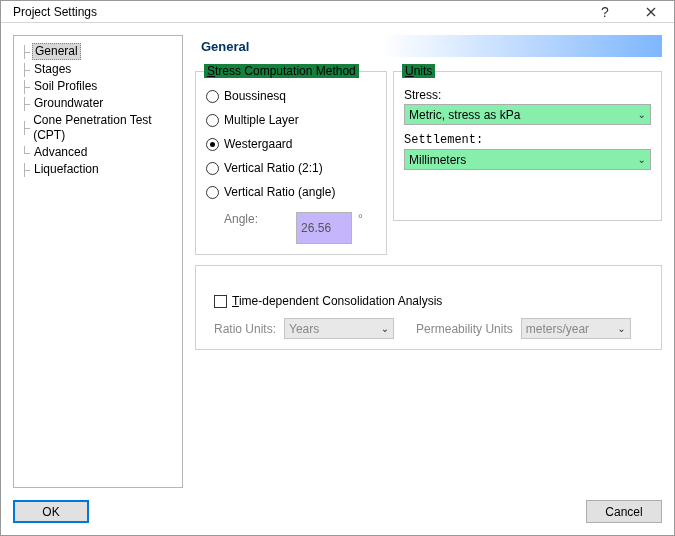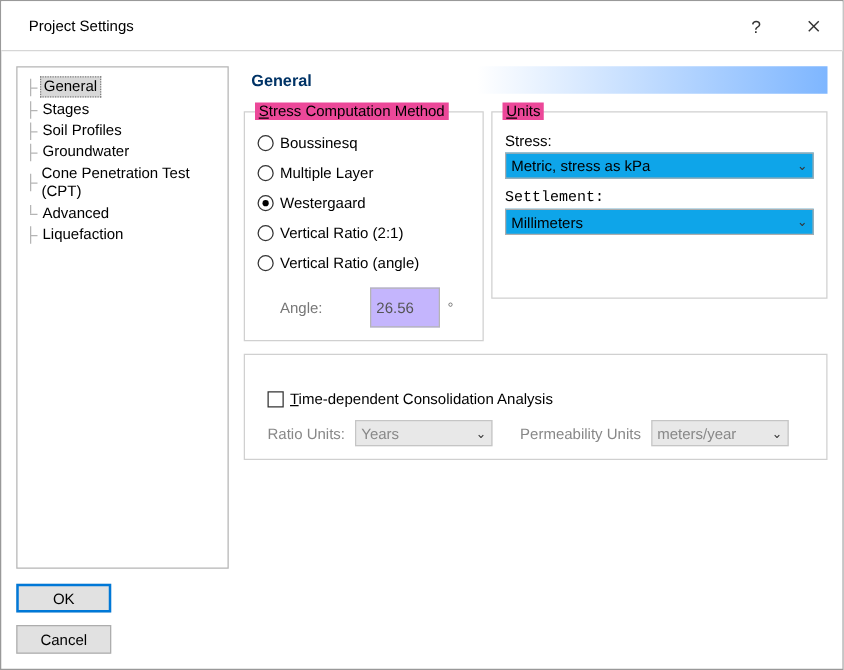--- a/index.html
+++ b/index.html
@@ -12,24 +12,24 @@
   }
   .window {
     width: 675px;
     height: 536px;
     border: 1px solid #999;
     background: #fff;
     display: flex;
     flex-direction: column;
   }
   .titlebar {
-    height: 40px;
-    display: flex;
-    align-items: center;
-    padding-left: 22px;
+    height: 22px;
+    display: flex;
+    align-items: center;
+    padding-left: 12px;
     border-bottom: 1px solid #d6d6d6;
     background: #fff;
   }
   .titlebar .title { flex: 1; font-size: 12px; }
   .titlebar .ctl {
     width: 46px;
     height: 30px;
     display: flex;
     align-items: center;
     justify-content: center;
@@ -94,21 +94,21 @@
   .row1 { display: flex; gap: 6px; }
   .groupbox {
     border: 1px solid #d0d0d0;
     position: relative;
     padding: 12px 10px 10px 10px;
   }
   .groupbox .legend {
     position: absolute;
     top: -8px;
     left: 8px;
-    background: #ec4899;
+    background: #15803d;
     padding: 0 3px;
     font-size: 12px;
   }
   .underline-key { text-decoration: underline; }
   .radio-col { display: flex; flex-direction: column; gap: 4px; margin-top: 2px;}
   .radio-row {
     display: flex;
     align-items: center;
     gap: 5px;
     height: 20px;
@@ -121,21 +121,20 @@
     background: #fff;
   }
   .radio.checked::after {
     content: "";
     width: 5px; height: 5px;
     background: #000;
     border-radius: 50%;
   }
   .angle-row {
     display: flex;
-    align-items: center;
     gap: 6px;
     margin-top: 6px;
     margin-left: 18px;
     color: #777;
   }
   .angle-input {
     width: 56px;
     height: 32px;
     border: 1px solid #b5b5b5;
     background: #c4b5fd;
@@ -144,21 +143,21 @@
     align-items: center;
     color: #555;
     margin-left: 32px;
   }
   .units-box .lab {
     margin: 4px 0 2px 0;
   }
   .combo {
     height: 21px;
     border: 1px solid #adadad;
-    background: #0ea5e9;
+    background: #86efac;
     display: flex;
     align-items: center;
     padding: 0 4px;
     justify-content: space-between;
     cursor: pointer;
   }
   .combo .chev {
     font-size: 10px;
     color: #333;
   }
@@ -188,21 +187,20 @@
   .combo.disabled {
     background: #e8e8e8;
     color: #888;
     border-color: #c5c5c5;
   }
   .footer {
     display: flex;
     justify-content: space-between;
     gap: 10px;
     padding: 12px;
-    flex-direction: column;
   }
   .btn {
     width: 76px;
     height: 23px;
     border: 1px solid #adadad;
     background: #e1e1e1;
     display: flex;
     align-items: center;
     justify-content: center;
     cursor: pointer;

